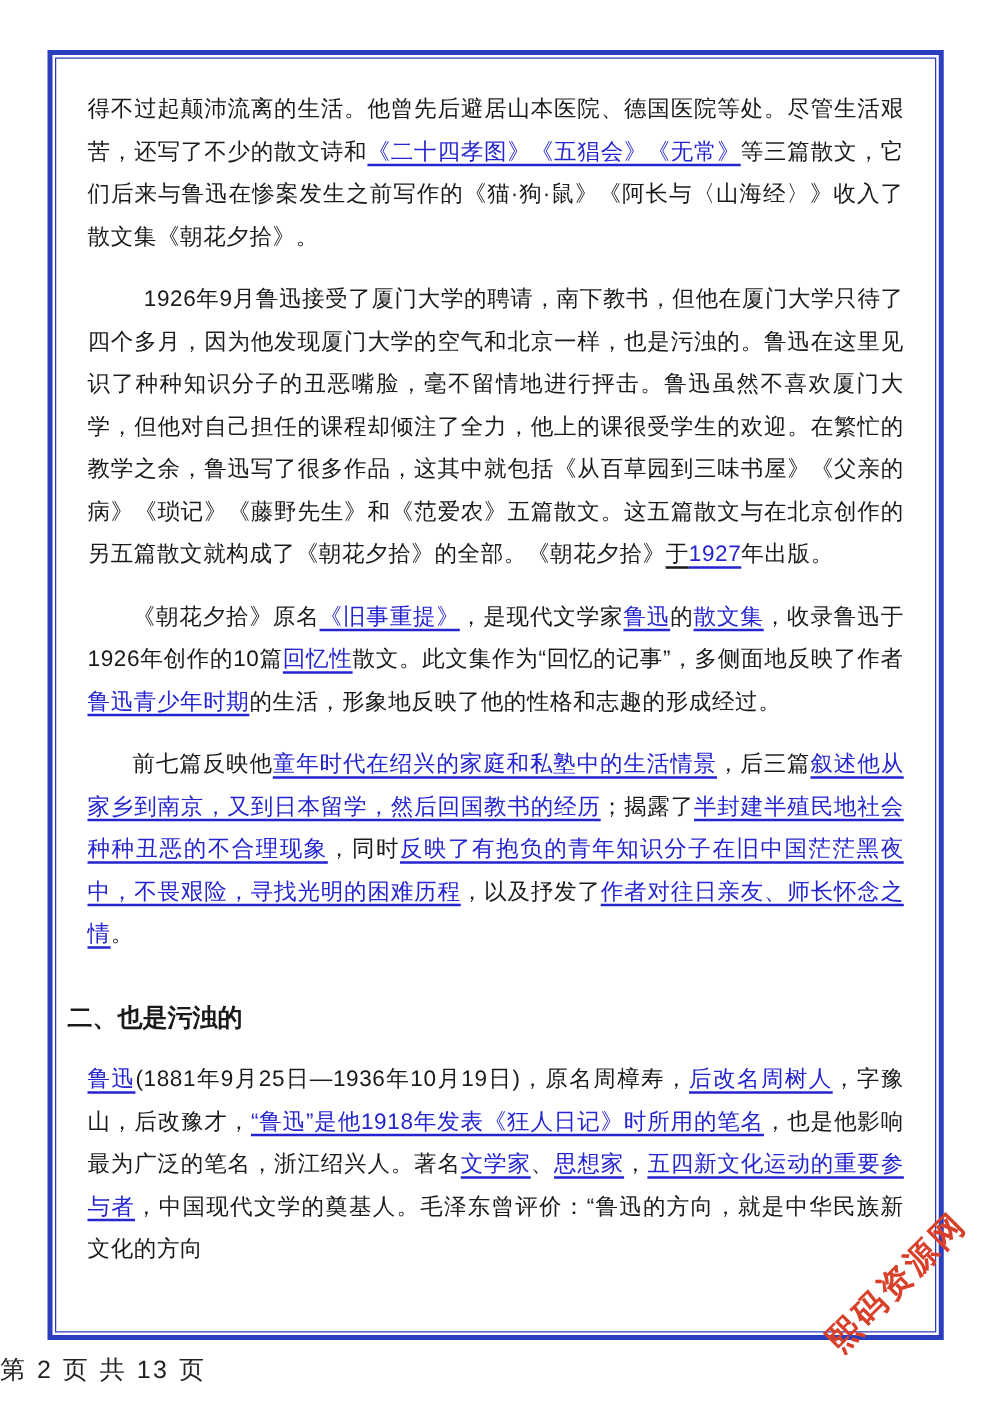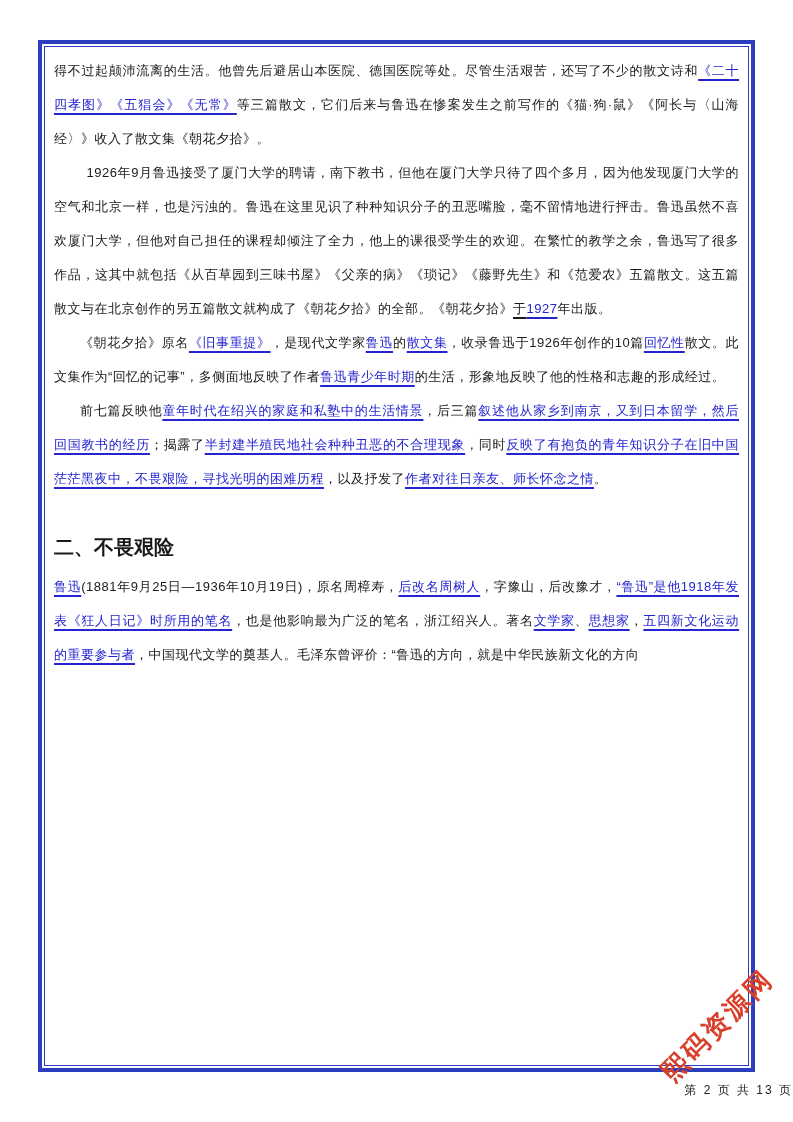--- a/index.html
+++ b/index.html
@@ -28,22 +28,22 @@
     background:#ffffff;
   }
   .frame-inner{
     border:1px solid var(--border-blue);
     width:100%;height:100%;
     box-sizing:border-box;
     padding:7px 9px 0 9px;
     overflow:hidden;
   }
   p.paragraph{
-    margin:0;
-    font-size:13px;
+    margin:16px;
+    font-size:18px;
     line-height:34px;
     color:var(--text-color);
     text-align:justify;
     letter-spacing:0.5px;
   }
   h2.heading{
     margin:36px 0 8px 0;
     font-size:20px;
     line-height:30px;
     font-weight:bold;
@@ -59,22 +59,22 @@
   }
   .run-underline{
     color:var(--text-color);
     text-decoration:underline;
     text-decoration-thickness:1.5px;
     text-underline-offset:4px;
   }
   .footer{
     position:absolute;
     left:0;right:0;top:1082px;
-    text-align:right;
-    font-size:12px;
+    text-align:left;
+    font-size:20px;
     color:var(--footer-color);
     letter-spacing:2px;
   }
   .watermark{
     position:absolute;
     left:645px;top:1008px;
     transform:rotate(-45deg);
     transform-origin:center;
     color:var(--watermark-red);
     font-size:26px;
@@ -89,19 +89,19 @@
 <body>
 
 <div class="page">
   <div class="frame">
     <div class="frame-inner">
 
     <p class="paragraph"><span class="run-normal">得不过起颠沛流离的生活。他曾先后避居山本医院、德国医院等处。尽管生活艰苦，还写了不少的散文诗和</span><span class="run-link">《二十四孝图》《五猖会》《无常》</span><span class="run-normal">等三篇散文，它们后来与鲁迅在惨案发生之前写作的《猫·狗·鼠》《阿长与〈山海经〉》收入了散文集《朝花夕拾》。</span></p>
         <p class="paragraph" style="text-indent: 2.5em;"><span class="run-normal">1926年9月鲁迅接受了厦门大学的聘请，南下教书，但他在厦门大学只待了四个多月，因为他发现厦门大学的空气和北京一样，也是污浊的。鲁迅在这里见识了种种知识分子的丑恶嘴脸，毫不留情地进行抨击。鲁迅虽然不喜欢厦门大学，但他对自己担任的课程却倾注了全力，他上的课很受学生的欢迎。在繁忙的教学之余，鲁迅写了很多作品，这其中就包括《从百草园到三味书屋》《父亲的病》《琐记》《藤野先生》和《范爱农》五篇散文。这五篇散文与在北京创作的另五篇散文就构成了《朝花夕拾》的全部。《朝花夕拾》</span><span class="run-underline">于</span><span class="run-link">1927</span><span class="run-normal">年出版。</span></p>
         <p class="paragraph" style="text-indent: 2em;"><span class="run-normal">《朝花夕拾》原名</span><span class="run-link">《旧事重提》</span><span class="run-normal">，是现代文学家</span><span class="run-link">鲁迅</span><span class="run-normal">的</span><span class="run-link">散文集</span><span class="run-normal">，收录鲁迅于1926年创作的10篇</span><span class="run-link">回忆性</span><span class="run-normal">散文。此文集作为“回忆的记事”，多侧面地反映了作者</span><span class="run-link">鲁迅青少年时期</span><span class="run-normal">的生活，形象地反映了他的性格和志趣的形成经过。</span></p>
         <p class="paragraph" style="text-indent: 2em;"><span class="run-normal">前七篇反映他</span><span class="run-link">童年时代在绍兴的家庭和私塾中的生活情景</span><span class="run-normal">，后三篇</span><span class="run-link">叙述他从家乡到南京，又到日本留学，然后回国教书的经历</span><span class="run-normal">；揭露了</span><span class="run-link">半封建半殖民地社会种种丑恶的不合理现象</span><span class="run-normal">，同时</span><span class="run-link">反映了有抱负的青年知识分子在旧中国茫茫黑夜中，不畏艰险，寻找光明的困难历程</span><span class="run-normal">，以及抒发了</span><span class="run-link">作者对往日亲友、师长怀念之情</span><span class="run-normal">。</span></p>
-        <h2 class="heading"><span class="run-normal">二、不畏艰险</span></h2>
+        <h2 class="heading"><span class="run-normal">二、也是污浊的</span></h2>
         <p class="paragraph"><span class="run-link">鲁迅</span><span class="run-normal">(1881年9月25日—1936年10月19日)，原名周樟寿，</span><span class="run-link">后改名周树人</span><span class="run-normal">，字豫山，后改豫才，</span><span class="run-link">“鲁迅”是他1918年发表《狂人日记》时所用的笔名</span><span class="run-normal">，也是他影响最为广泛的笔名，浙江绍兴人。著名</span><span class="run-link">文学家</span><span class="run-normal">、</span><span class="run-link">思想家</span><span class="run-normal">，</span><span class="run-link">五四新文化运动的重要参与者</span><span class="run-normal">，中国现代文学的奠基人。毛泽东曾评价：“鲁迅的方向，就是中华民族新文化的方向</span></p>
       </div>
   </div>
   <div class="watermark">熙码资源网</div>
   <div class="footer">第 2 页 共 13 页</div>
 </div>
 
 </body></html>

